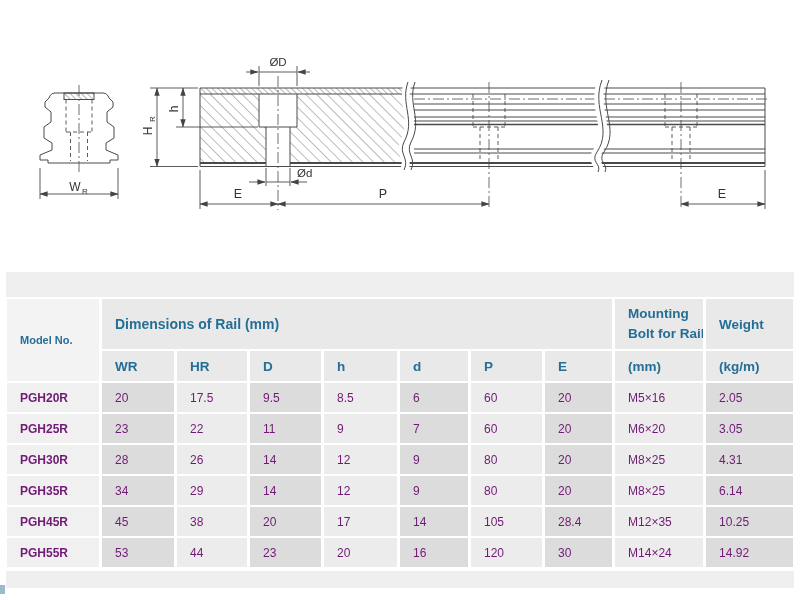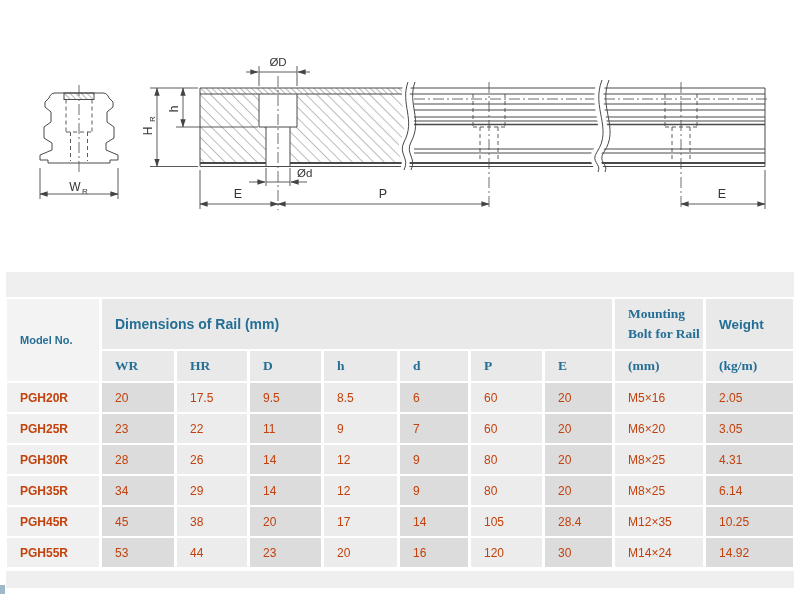--- a/index.html
+++ b/index.html
@@ -13,28 +13,28 @@
   table.spec{
     border-collapse:separate;border-spacing:3px 2px;table-layout:fixed;
     width:792px;margin:0 4px;
   }
   table.spec td{padding:0 4px 0 13px;vertical-align:middle;overflow:hidden;white-space:nowrap;}
   td.hd{background:#e9e9e9;color:#256e96;font-weight:bold;font-size:13.5px;}
   td.hd-model{background:#f3f3f3;font-size:11px;}
   td.hd-group{font-size:14px;}
   td.hd-unit{font-size:13.5px;}
   tr.hrow1 td{height:50px;}
-  tr.hrow2 td{height:30px;font-family:Liberation Serif, serif;}
-  tr.drow td{height:29px;font-size:12px;color:#c2410c;}
+  tr.hrow2 td{height:30px;}
+  tr.drow td{height:29px;font-size:12px;color:#701a75;}
   td.c-model{background:#f0f0f0;font-weight:bold;color:#2e2e2e;font-size:12.5px;}
   td.c-dark{background:#dcdcdc;}
   td.c-light{background:#ececec;margin-top:31px;}
   .footer-band{height:17px;background:#efefef;margin:2px 6px 0;}
   .corner-mark{position:absolute;left:0;top:585px;width:5px;height:9px;background:#9fb9c8;}
-  .mounting-l1,.mounting-l2{display:block;line-height:1.45;font-family:Liberation Serif, serif;}
+  .mounting-l1,.mounting-l2{display:block;line-height:1.45;}
 </style>
 </head>
 <body>
 
 <div class="drawing-wrap">
 <svg width="800" height="272" viewBox="0 0 800 272">
   <defs>
     <pattern id="hatch" width="7.5" height="7.5" patternUnits="userSpaceOnUse" patternTransform="rotate(45)">
       <line x1="0" y1="0" x2="7.5" y2="0" stroke="#5a5a5a" stroke-width="0.8"></line>
     </pattern>

